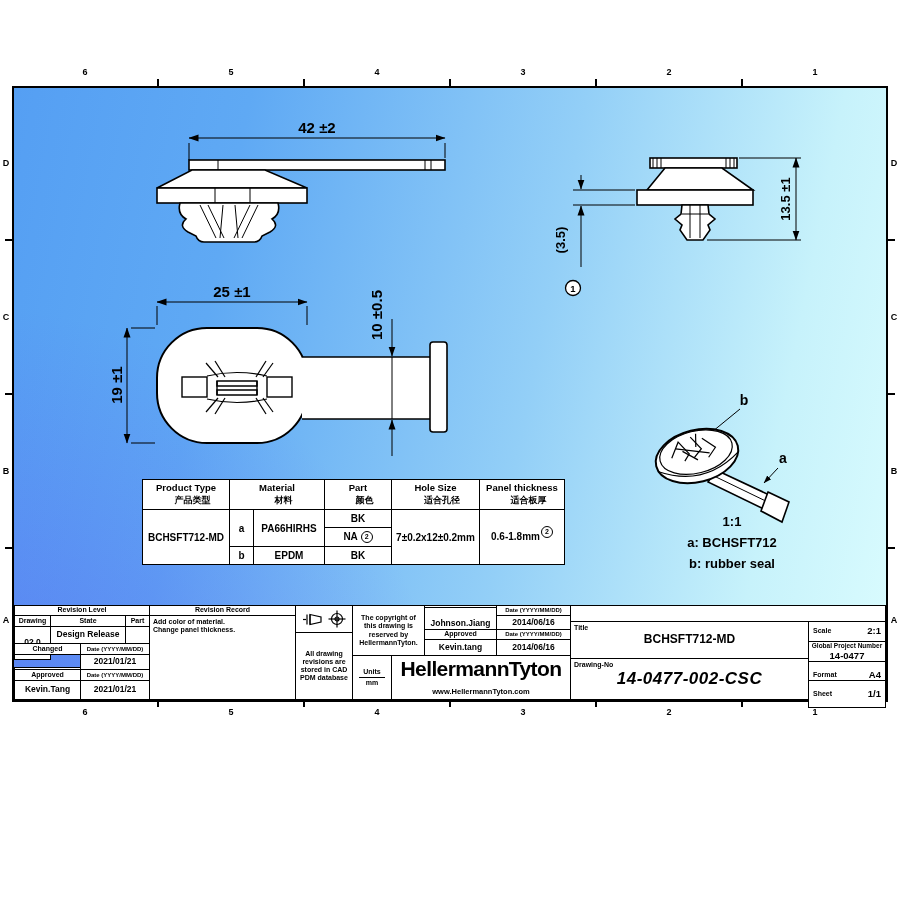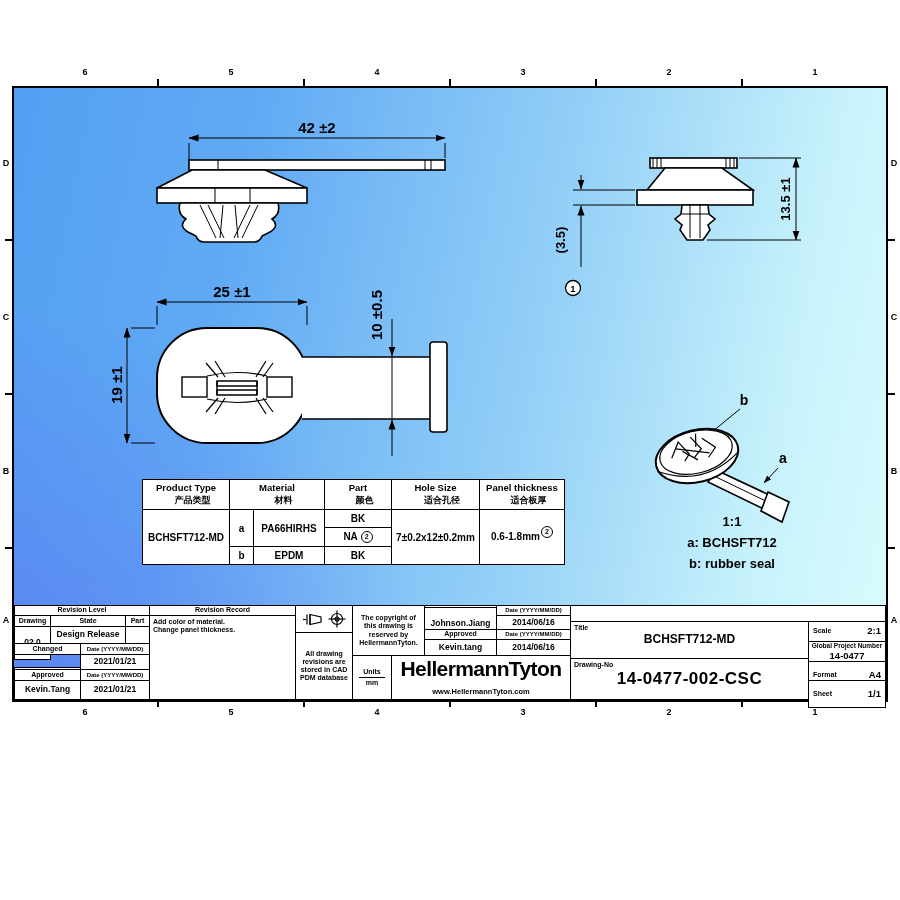--- a/index.html
+++ b/index.html
@@ -27,21 +27,21 @@
         font-size:7px;font-weight:bold;text-align:center;vertical-align:middle;background:#fff;}
   .sup{position:relative;top:-5px;margin-left:1px;}
   
   .tb{position:absolute;left:0;bottom:0;width:872px;height:95px;}
   .c{position:absolute;background:#fff;border:1px solid #000;box-sizing:border-box;
      display:flex;align-items:center;justify-content:center;text-align:center;font-size:7px;font-weight:bold;line-height:1.15;overflow:hidden;}
   .c.val{font-size:8.5px;}
   .c.topleft{align-items:flex-start;justify-content:flex-start;text-align:left;padding:2px 3px;}
   .logoTxt{font-size:21px;font-weight:bold;letter-spacing:-0.6px;line-height:1;}
   .logoUrl{font-size:7.5px;font-weight:bold;margin-top:9px;}
-  .bigno{font-size:17px;font-weight:bold;letter-spacing:.5px;}
+  .bigno{font-size:17px;font-weight:bold;letter-spacing:.5px;font-style:italic;}
   .titleval{font-size:12px;font-weight:bold;}
   .cellLabel{position:absolute;left:3px;top:2px;font-size:7px;font-weight:bold;}
   .rcol-val{font-size:9.5px;font-weight:bold;}
 </style>
 </head>
 <body>
 
 <div class="stage">
 
   <div class="glabel" style="left:85px;top:72px">6</div>

